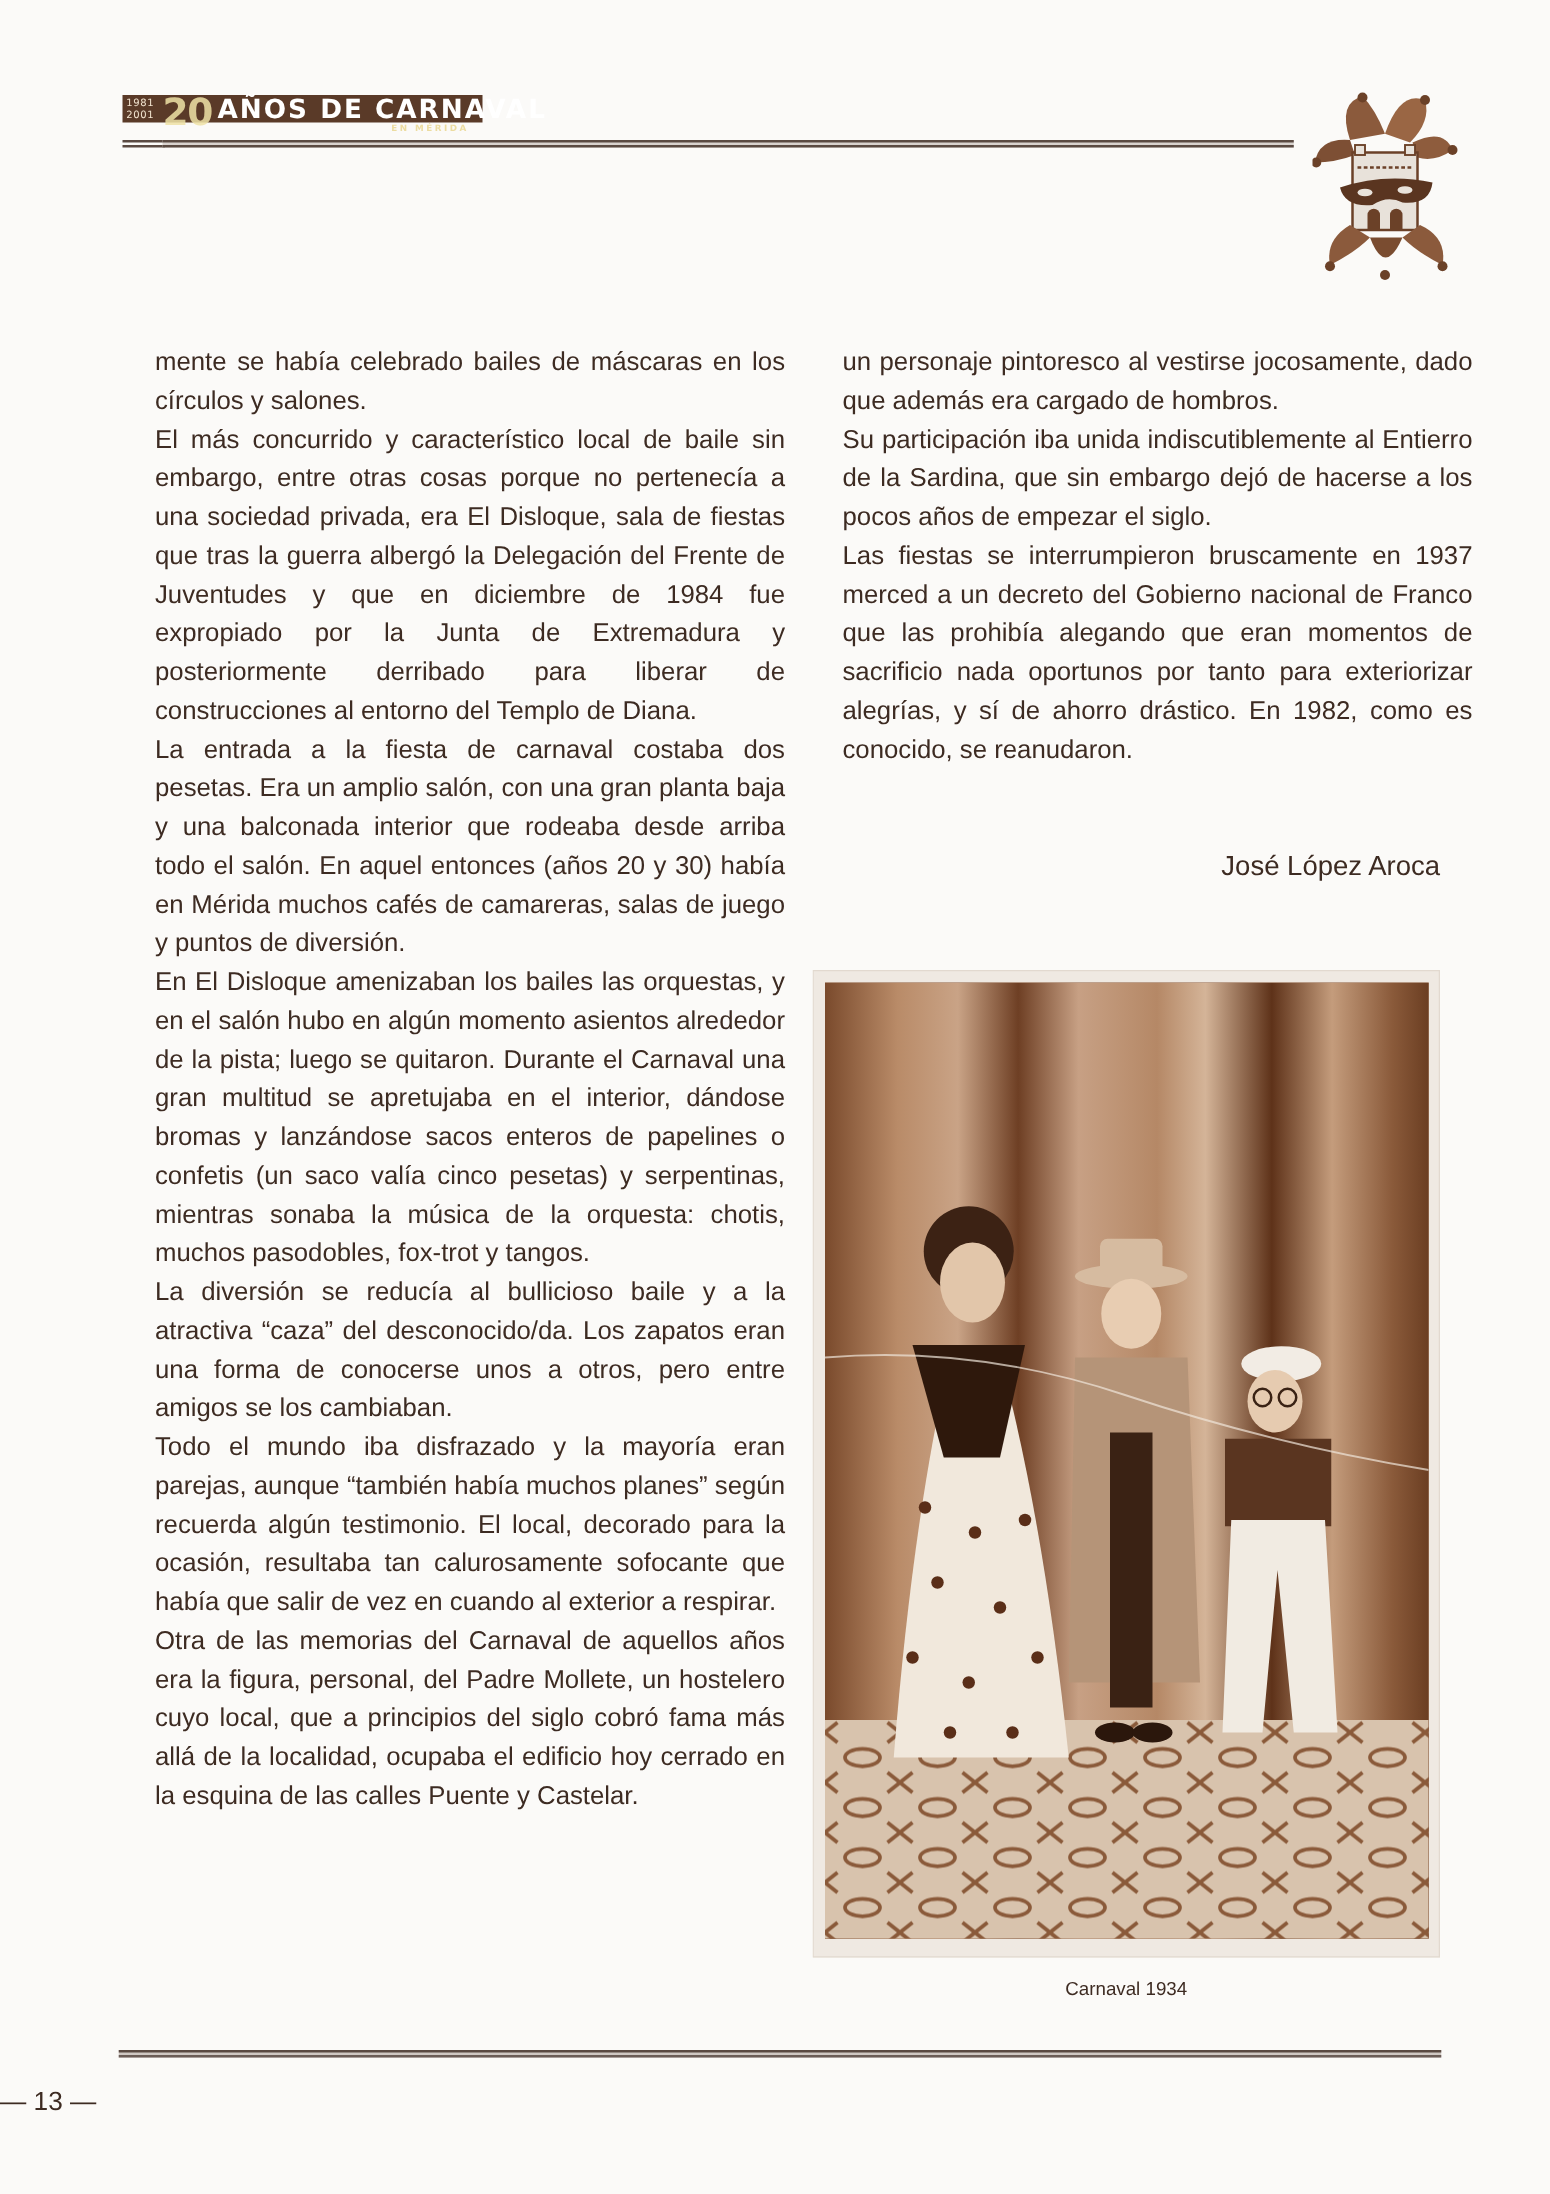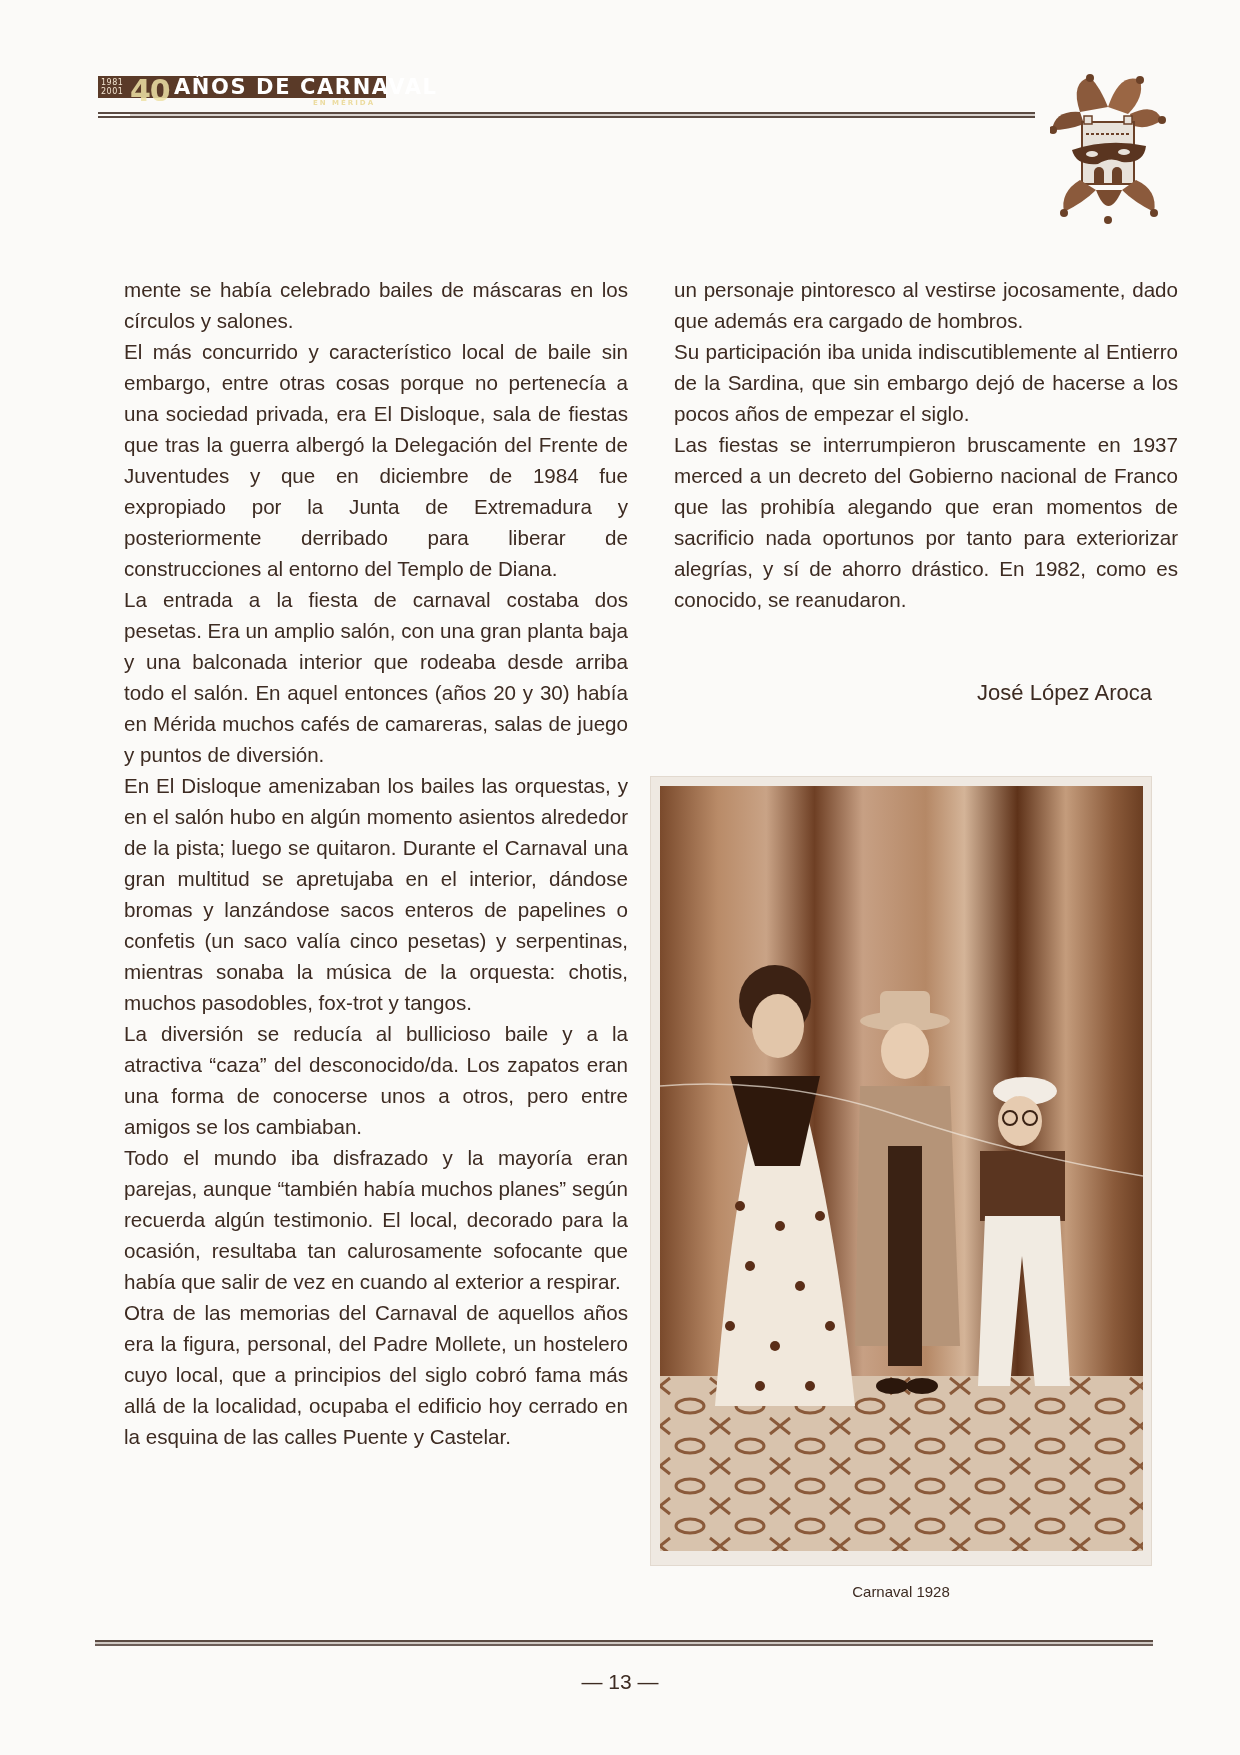--- a/index.html
+++ b/index.html
@@ -77,34 +77,34 @@
     font-family: "Liberation Sans", sans-serif; font-size: 15px; color: #3d2b22;
   }
 
   
   .foot-rule {
     position: absolute; left: 95px; top: 1640px; width: 1058px; height: 6px;
     border-top: 2px solid #5a4a42; border-bottom: 2px solid #6b5d57;
     box-sizing: border-box; background: #cfc8c3;
   }
   .page-num {
-    position: absolute; left: 0; top: 1670px; width: 1240px; text-align: center;
+    position: absolute; left: 0; top: 1670px; width: 1240px; text-align: left;
     font-family: "Liberation Sans", sans-serif; font-size: 21px; color: #3d2b22;
   }
 </style>
 </head>
 <body>
 
 <div class="hdr">
   <div class="hdr-band"></div>
   <div class="hdr-years">
     <div>1981</div>
     <div>2001</div>
   </div>
-  <div class="hdr-20">40</div>
+  <div class="hdr-20">20</div>
   <div class="hdr-title">AÑOS DE CARNAVAL</div>
   <div class="hdr-sub">EN MÉRIDA</div>
 </div>
 <div class="hdr-rule-short"></div>
 <div class="hdr-rule"></div>
 
 <svg class="jester" viewBox="0 0 120 152">
 
   <path d="M30 40 Q20 10 40 5 Q50 15 58 35 Z" fill="#8b5a3c"></path>
   <path d="M58 35 Q70 0 90 8 Q95 25 78 42 Z" fill="#9a6644"></path>
@@ -208,16 +208,16 @@
       <ellipse cx="360" cy="335" rx="22" ry="25" fill="#e6cbb0"></ellipse>
       <circle cx="350" cy="332" r="7" fill="none" stroke="#3a2214" stroke-width="2"></circle>
       <circle cx="370" cy="332" r="7" fill="none" stroke="#3a2214" stroke-width="2"></circle>
       <rect x="320" y="365" width="85" height="70" fill="#5a3520"></rect>
       <path d="M325 430 L400 430 L410 600 L375 600 L362 470 L350 600 L318 600 Z" fill="#f1ebe2"></path>
 
       <path d="M0 300 Q120 290 240 330 T483 390" stroke="#efe6da" stroke-width="1.5" fill="none" opacity=".7"></path>
     </svg>
   </div>
 </div>
-<div class="caption">Carnaval 1928</div>
+<div class="caption">Carnaval 1934</div>
 
 <div class="foot-rule"></div>
 <div class="page-num">— 13 —</div>
 
 </body></html>

